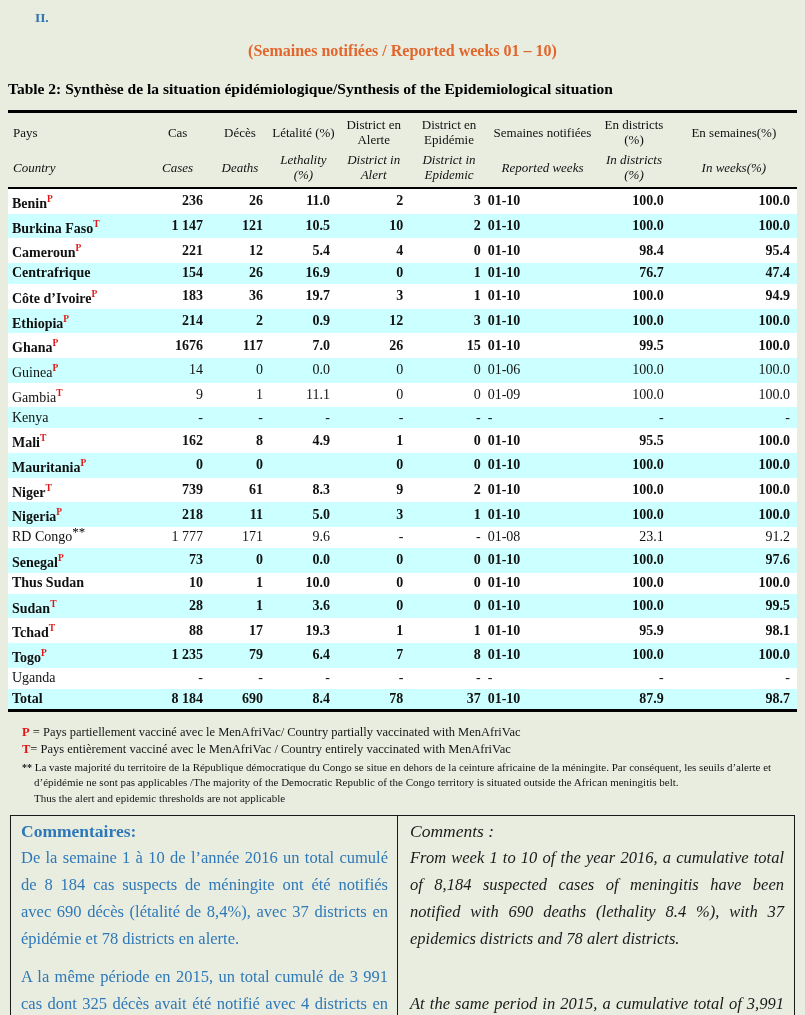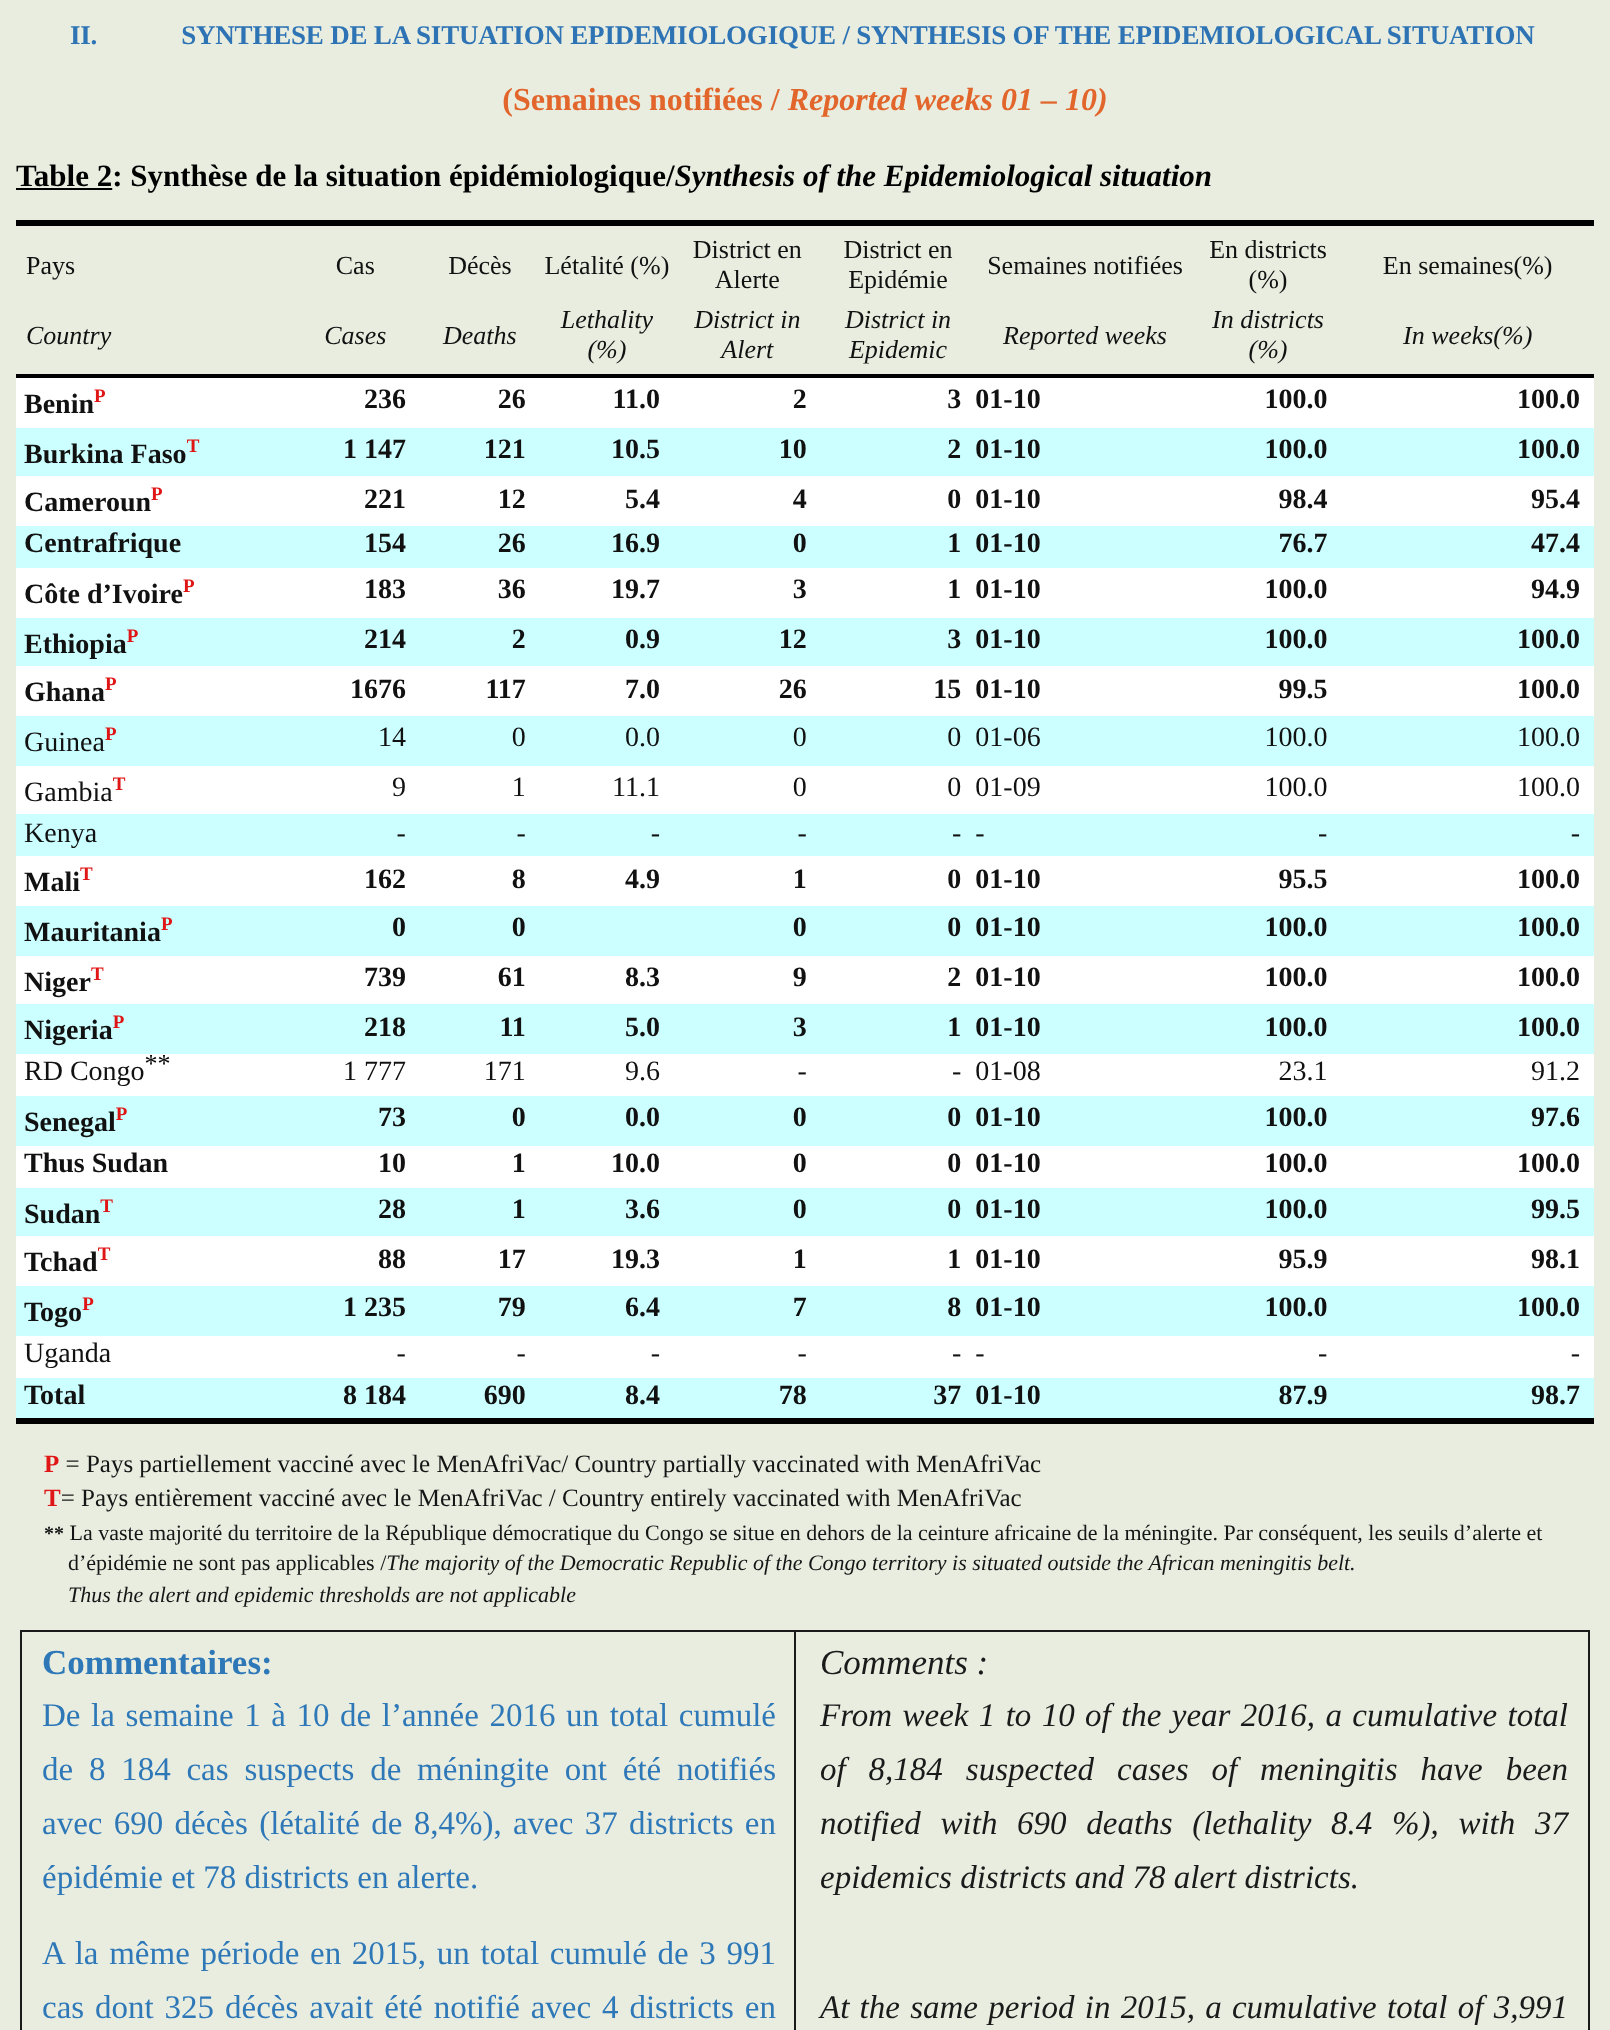--- a/index.html
+++ b/index.html
@@ -22,23 +22,23 @@
   .sec-title{
     padding-top:10px;margin-left:35px;
     font-weight:bold;font-size:13.5px;letter-spacing:-0.1px;
     color:var(--title-blue);display:flex;gap:12px;
   }
   .sec-title .numeral{margin-right:30px}
   .subtitle{
     margin-top:16px;text-align:center;
     font-weight:bold;font-size:16px;color:var(--accent-orange);
   }
-  .ital{font-style:italic}
+  .ital{}
   .caption{margin:20px 0 0 8px;font-weight:bold;font-size:15.5px;color:#000}
-  .caption .cap-label{text-decoration:underline}
+  .caption .cap-label{}
   
   table{
     width:789px;margin:12px 8px 0 8px;border-collapse:collapse;
     border-top:3px solid #000;border-bottom:3px solid #000;
     table-layout:fixed;
   }
   thead tr{border-bottom:2px solid #000}
   thead th{font-weight:normal;font-size:13px;vertical-align:top;padding:2px 1px}
   th .h-fr,th .h-en{
     min-height:36px;display:flex;align-items:center;justify-content:center;
@@ -79,21 +79,20 @@
   .com-fr .p2{margin-top:11px}
   .com-en .p2{margin-top:38px}
 </style>
 </head>
 <body>
 
 <div class="page">
 
   <div class="sec-title">
     <span class="numeral">II.</span>
-    <span>SYNTHESE DE LA SITUATION EPIDEMIOLOGIQUE / SYNTHESIS OF THE EPIDEMIOLOGICAL SITUATION</span>
   </div>
 
   <div class="subtitle">
     <span>(Semaines notifiées / </span><span class="ital">Reported weeks 01 – 10)</span>
   </div>
 
   <div class="caption">
     <span class="cap-label">Table 2</span><span>: Synthèse de la situation épidémiologique/</span><span class="ital">Synthesis of the Epidemiological situation</span>
   </div>
 

